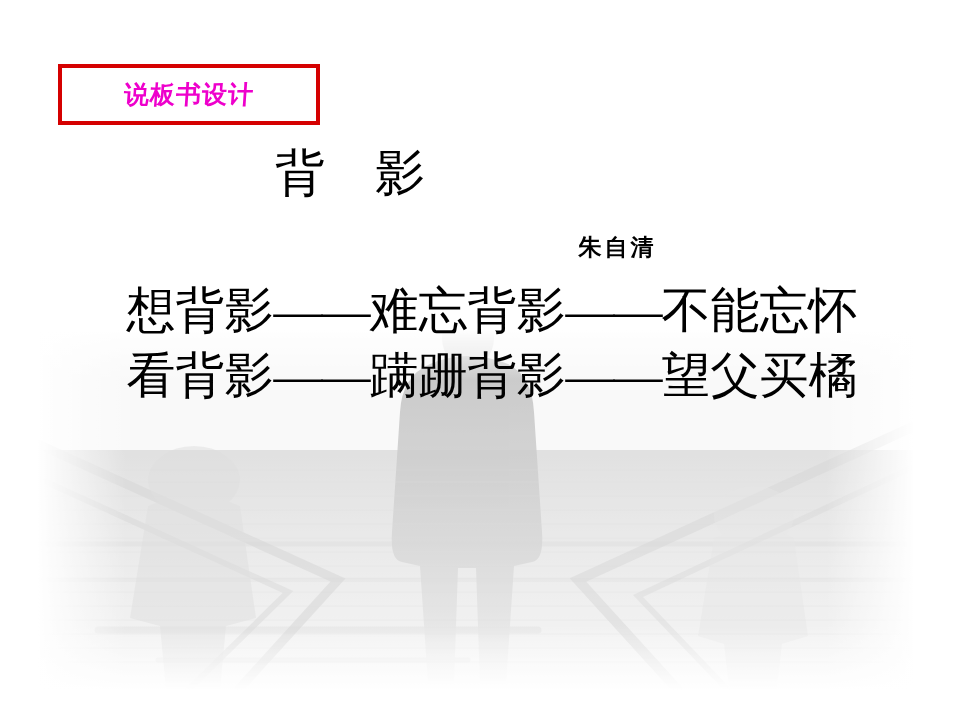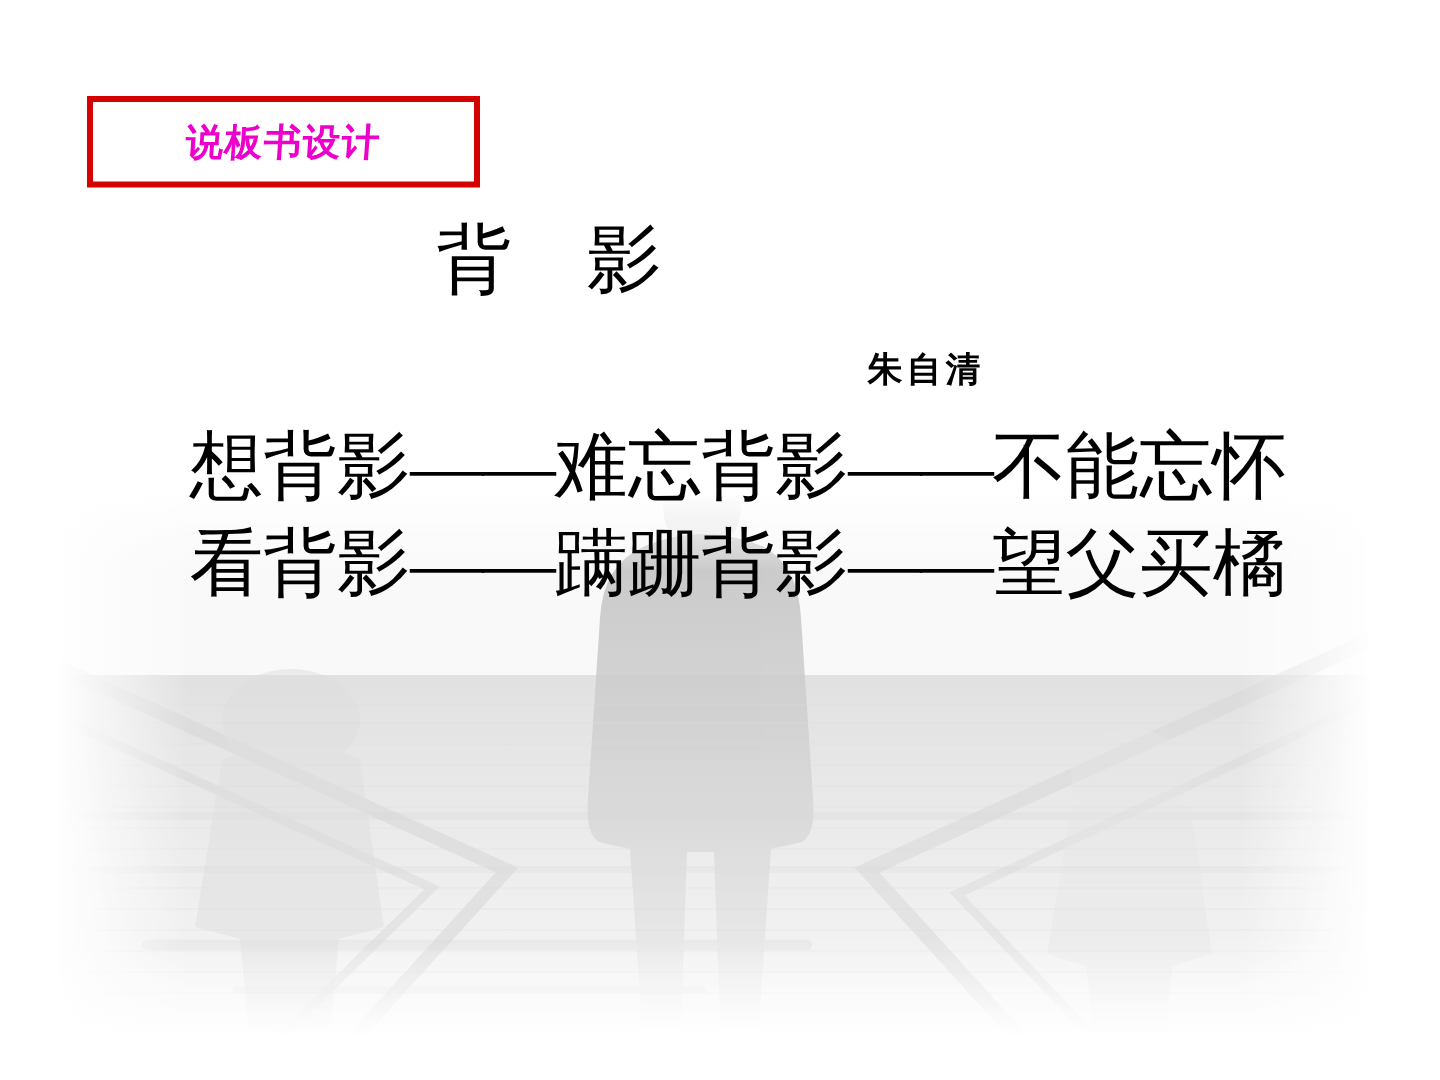--- a/index.html
+++ b/index.html
@@ -66,21 +66,20 @@
     position: absolute;
     left: 0;
     top: 146px;
     width: 700px;
     text-align: center;
     font-size: 50px;
     line-height: 1.1;
     color: #000000;
     white-space: pre;
     font-family: "Liberation Serif", "DejaVu Serif", serif;
-    margin-left: 16px;
   }
 
   
   #author {
     position: absolute;
     left: 0;
     top: 234px;
     width: 1235px;
     text-align: center;
     font-size: 23px;

